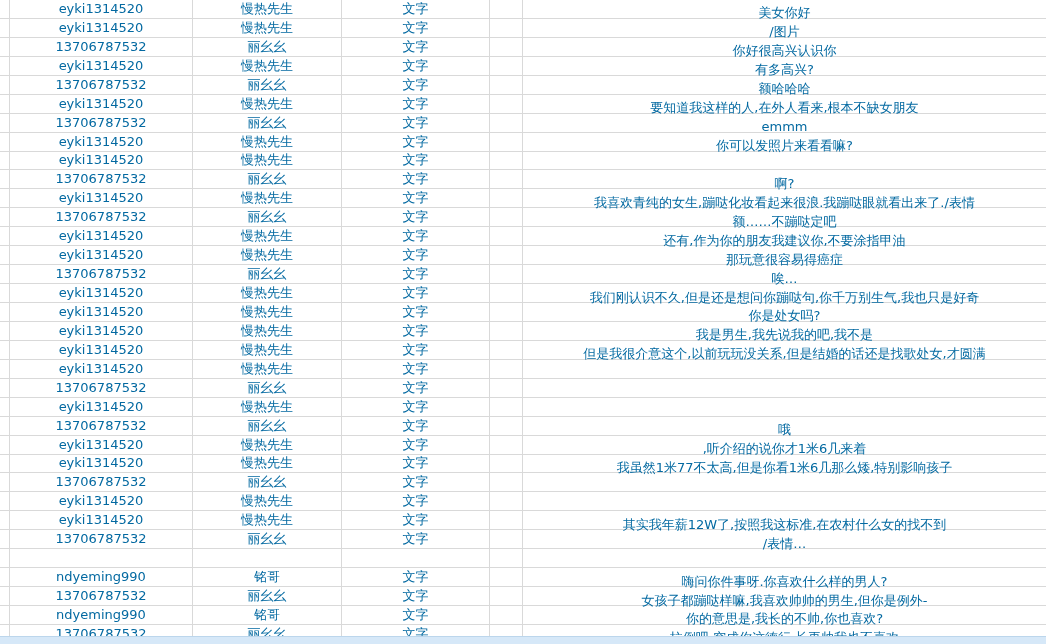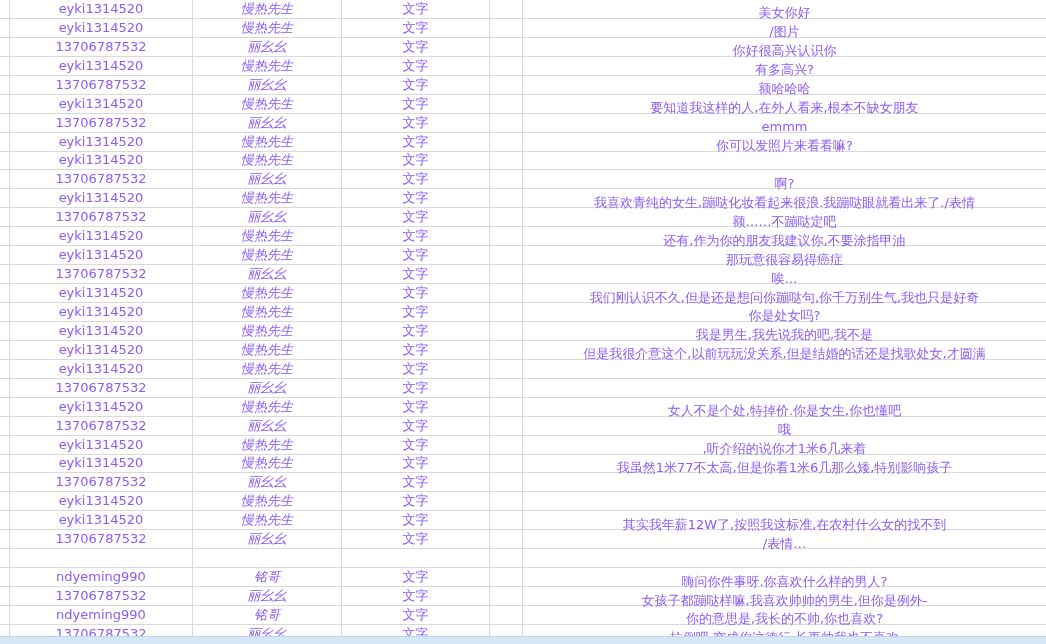--- a/index.html
+++ b/index.html
@@ -3,21 +3,21 @@
 <meta charset="utf-8">
 <style>
   html,body{margin:0;padding:0;background:#ffffff;}
   .sheet{
     position:relative;
     width:1046px;height:644px;
     background:#ffffff;
     overflow:hidden;
     font-family:"DejaVu Sans","Liberation Sans",sans-serif;
     font-size:13px;
-    color:#8b5cf6;
+    color:#0369a1;
   }
   .rows{position:absolute;top:0;left:0;width:1046px;}
   .row{
     display:flex;
     height:18.94px;
     box-sizing:border-box;
     border-bottom:1px solid #d9d9d9;
     align-items:center;
   }
   .cell{
@@ -26,21 +26,21 @@
     border-right:1px solid #d9d9d9;
     display:flex;
     align-items:center;
     justify-content:center;
     white-space:nowrap;
     overflow:visible;
     line-height:18px;
   }
   .c-sliver{width:10px;}
   .c-account{width:183px;}
-  .c-nickname{width:149px;font-style:italic;}
+  .c-nickname{width:149px;}
   .c-type{width:148px;}
   .c-spacer{width:33px;}
   .c-message{width:523px;border-right:none;margin-top:9px;}
   .strip{
     position:absolute;
     left:0;bottom:0;
     width:1046px;height:7px;
     background:#d6e8f8;
     border-top:1px solid #bcd6ec;
     z-index:5;
@@ -215,21 +215,20 @@
         <div class="cell c-nickname">丽幺幺</div>
         <div class="cell c-type">文字</div>
         <div class="cell c-spacer"></div>
       </div>
       <div class="row">
         <div class="cell c-sliver"></div>
         <div class="cell c-account">eyki1314520</div>
         <div class="cell c-nickname">慢热先生</div>
         <div class="cell c-type">文字</div>
         <div class="cell c-spacer"></div>
-        <div class="cell c-message">女人不是个处,特掉价.你是女生,你也懂吧</div>
       </div>
       <div class="row">
         <div class="cell c-sliver"></div>
         <div class="cell c-account">13706787532</div>
         <div class="cell c-nickname">丽幺幺</div>
         <div class="cell c-type">文字</div>
         <div class="cell c-spacer"></div>
         <div class="cell c-message">哦</div>
       </div>
       <div class="row">

